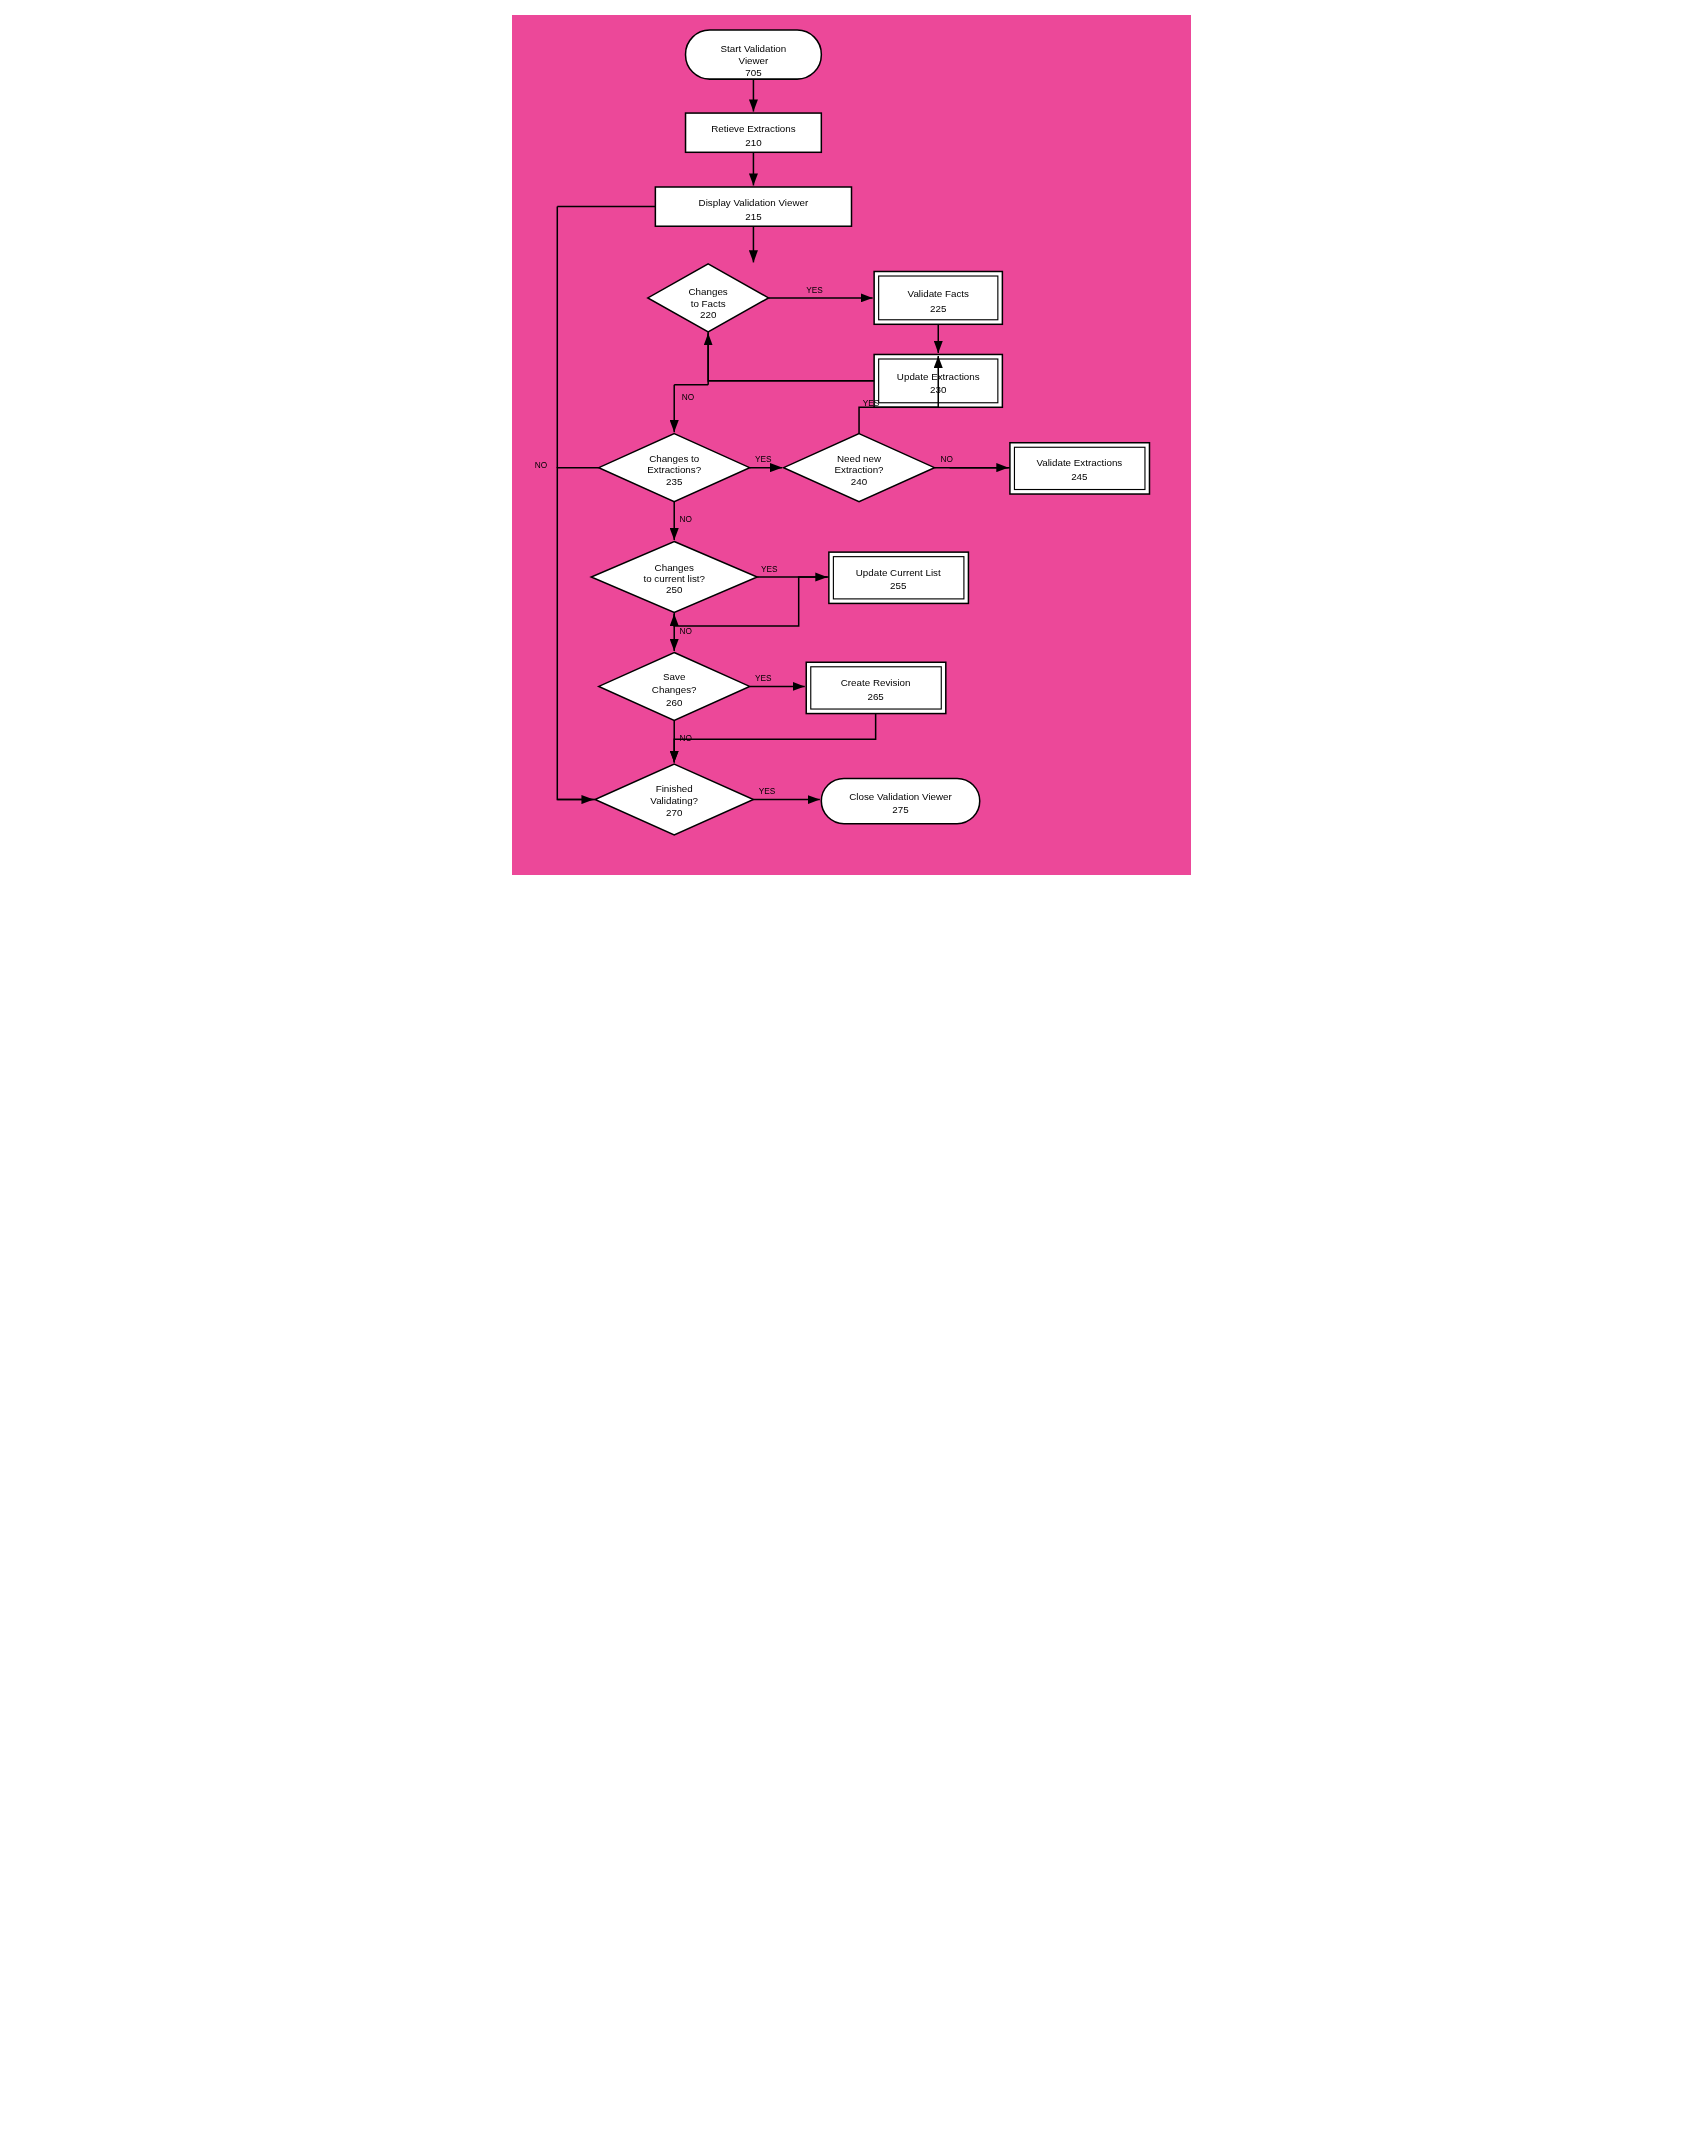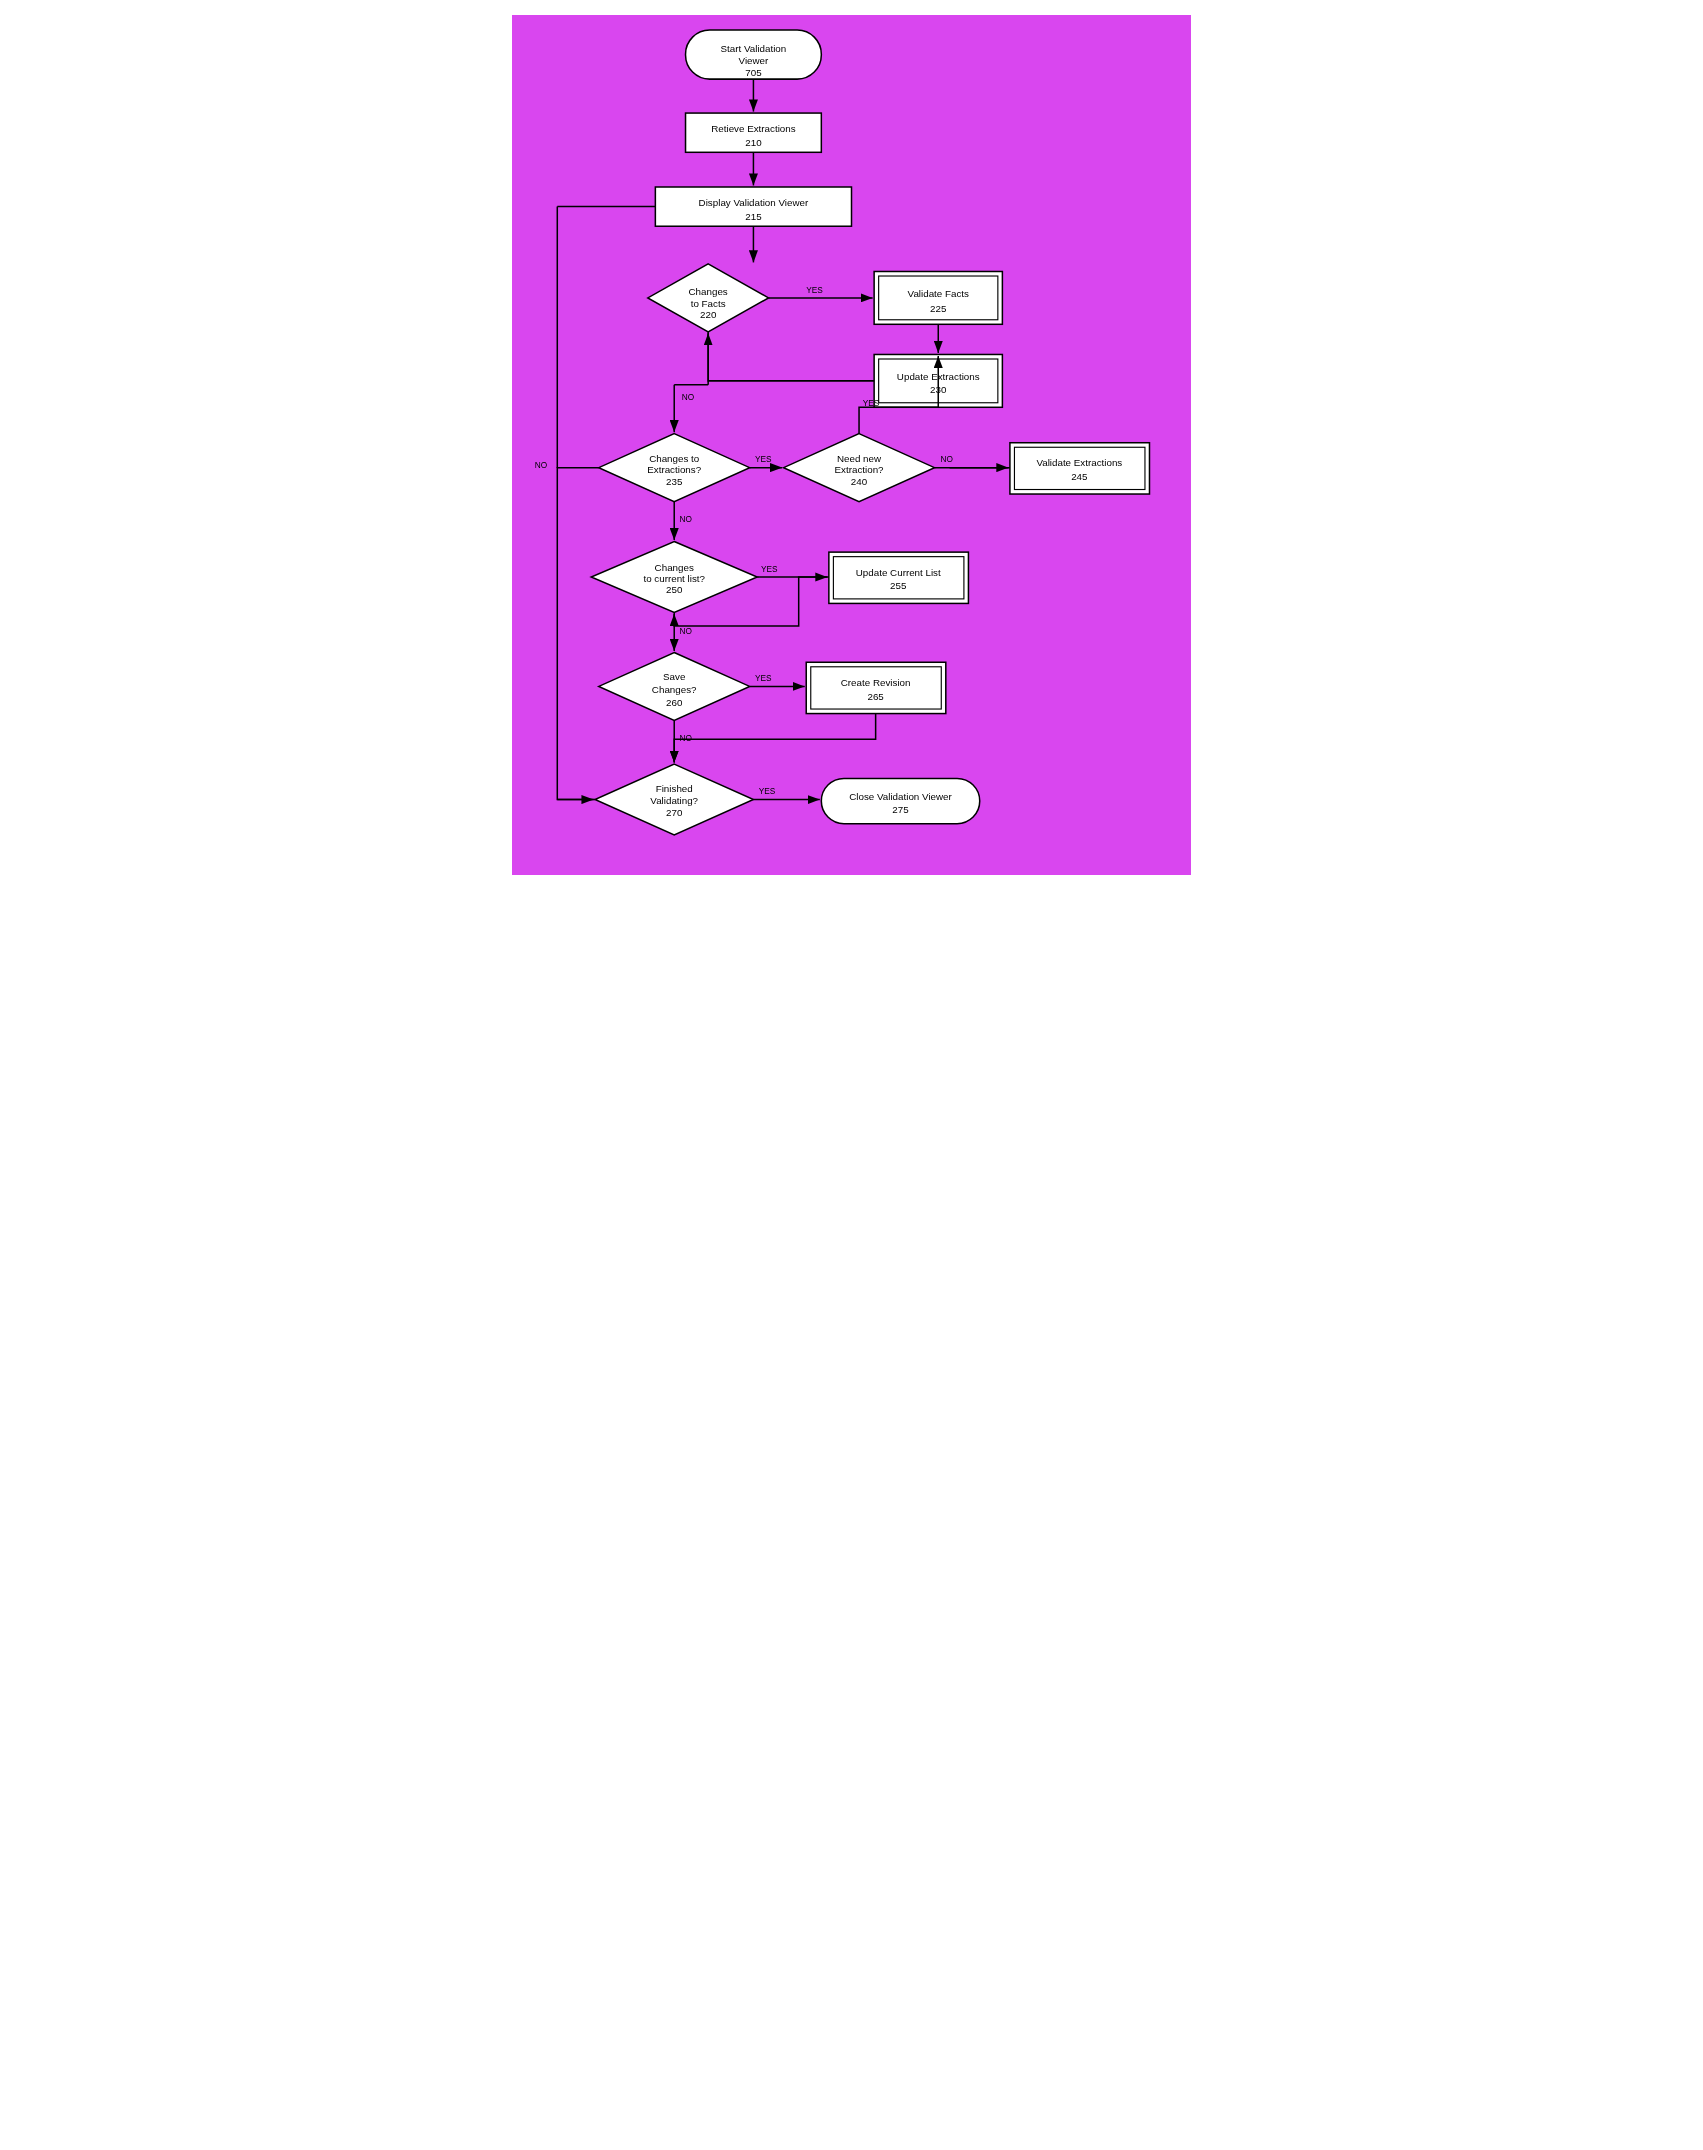--- a/index.html
+++ b/index.html
@@ -9,21 +9,21 @@
       display: flex;
       justify-content: center;
       align-items: flex-start;
       min-height: 100vh;
       padding: 15px;
     }
     .flowchart-container {
       position: relative;
       width: 679px;
       height: 860px;
-      background: #d946ef;
+      background: #ec4899;
     }
     svg {
       position: absolute;
       top: 0;
       left: 0;
       width: 100%;
       height: 100%;
     }
     
     .node-label {

